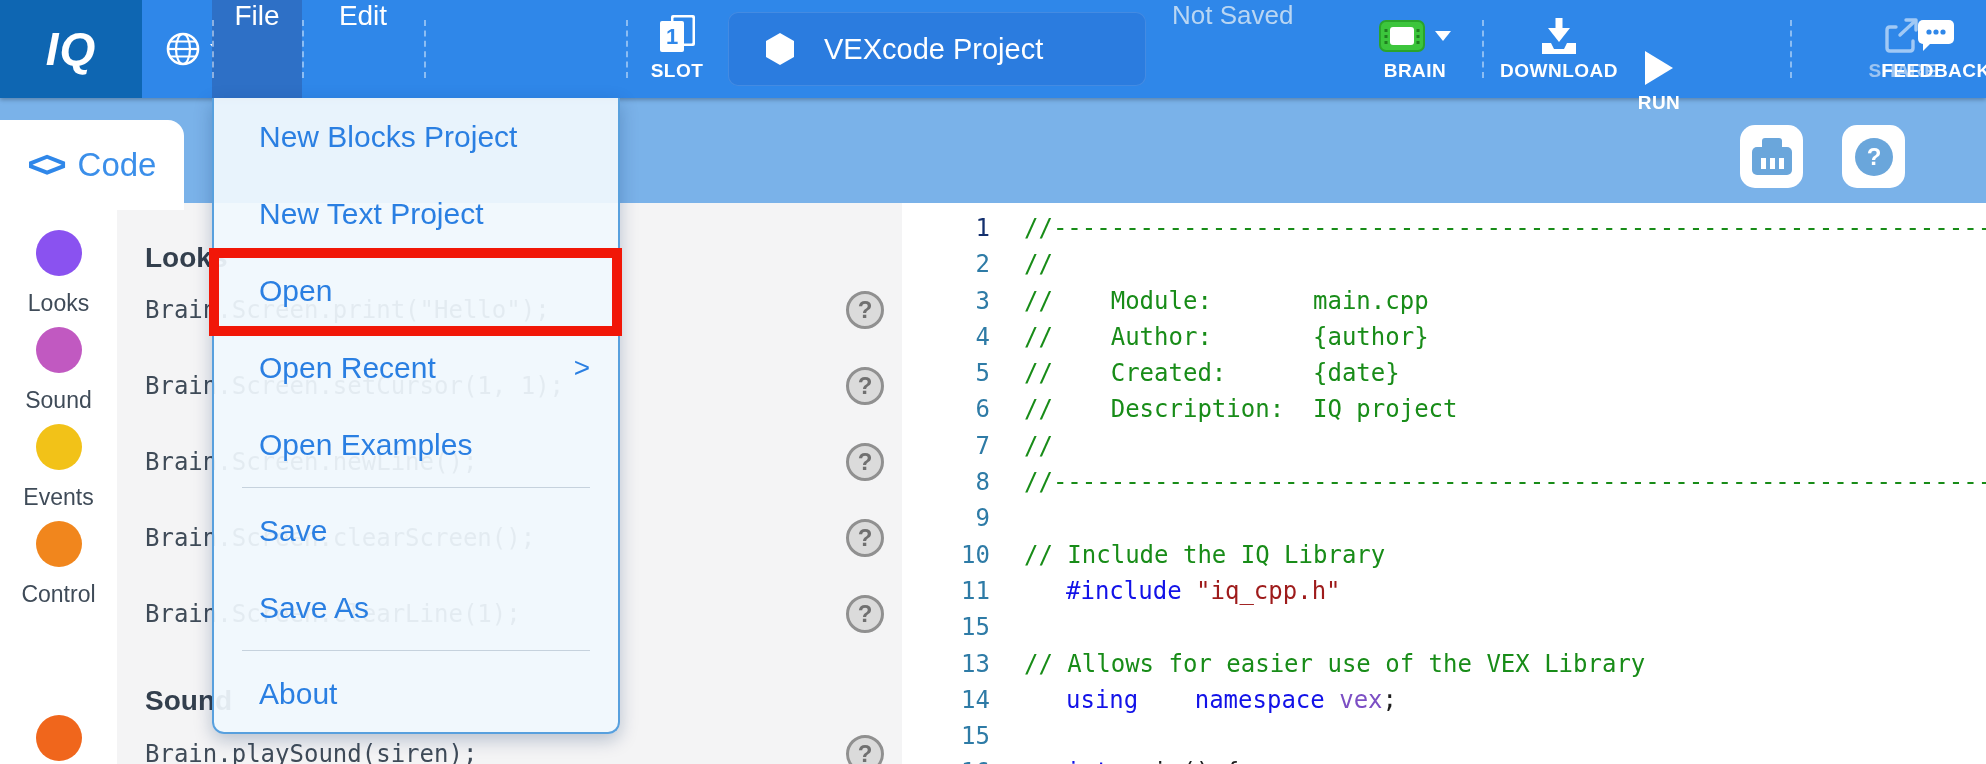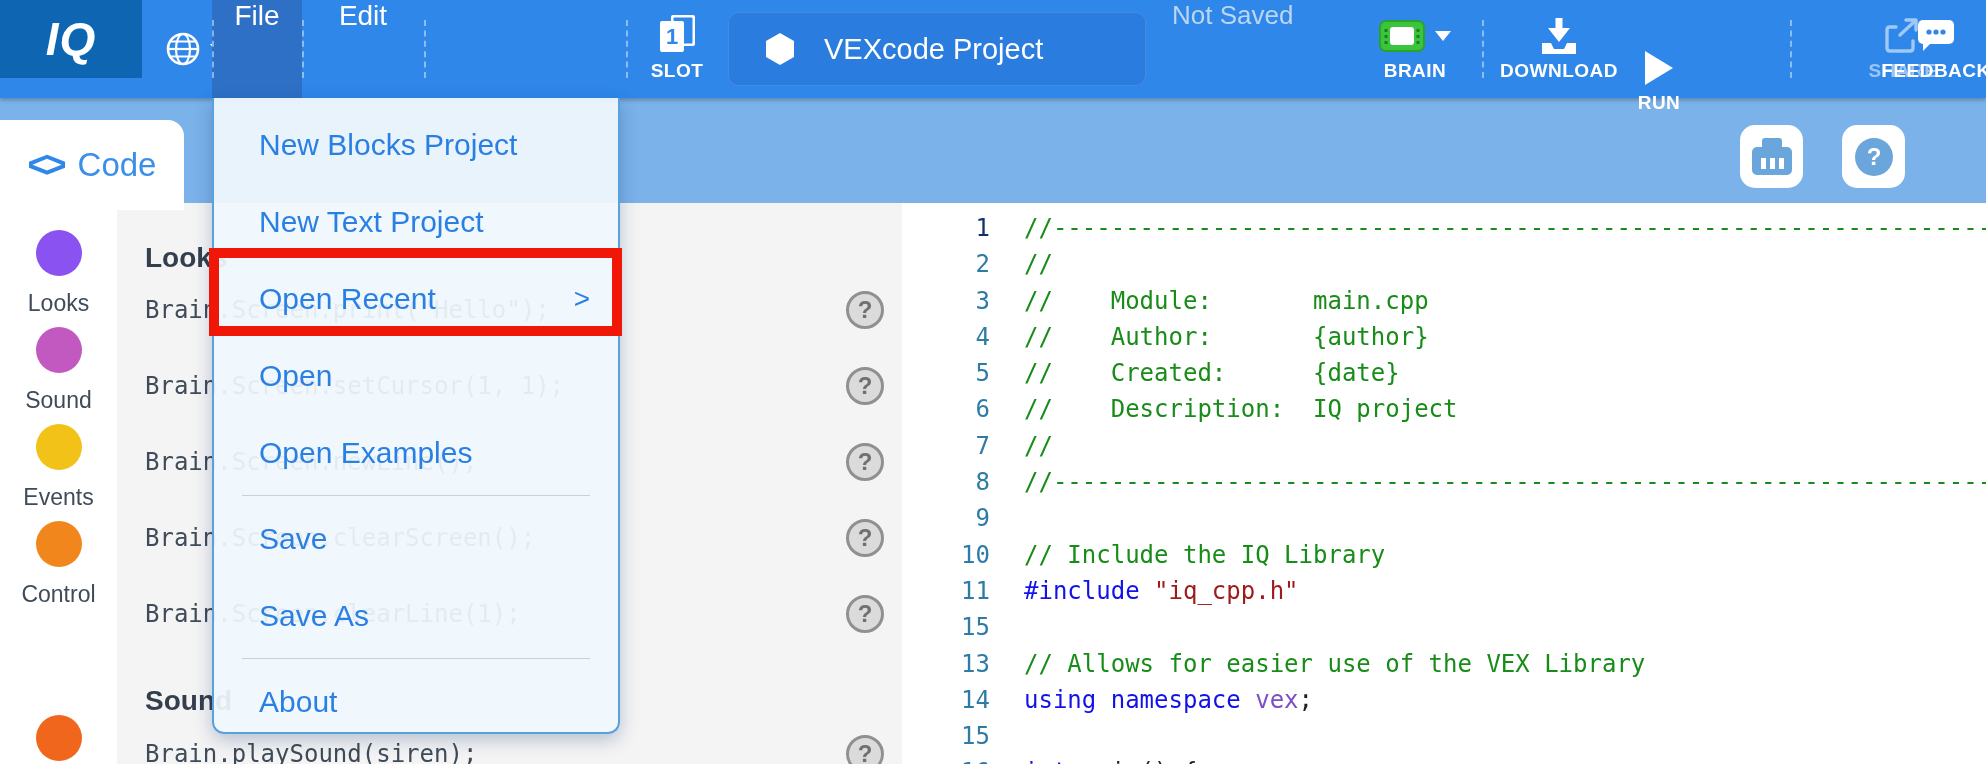--- a/index.html
+++ b/index.html
@@ -2,21 +2,21 @@
 <html><head>
 <meta charset="utf-8">
 <style>
   html,body{margin:0;padding:0;background:#e8e8e8;}
   .screen{position:relative;width:1986px;height:764px;overflow:hidden;background:#ffffff;
           font-family:"Liberation Sans",sans-serif;-webkit-font-smoothing:antialiased;}
 
   
   .topbar{position:absolute;left:0;top:0;width:1986px;height:98px;background:#2f87e9;z-index:50;
           box-shadow:0 2px 4px rgba(0,0,0,.25);}
-  .logo-box{position:absolute;left:0;top:0;width:142px;height:78px;background:#0e66b2;
+  .logo-box{position:absolute;left:0;top:0;width:142px;height:98px;background:#0e66b2;
             display:flex;align-items:center;justify-content:center;}
   .logo-text{color:#fff;font-size:46px;font-weight:bold;font-style:italic;letter-spacing:1px;}
   .globe-btn{position:absolute;left:148px;top:0;width:96px;height:98px;display:flex;align-items:center;justify-content:center;gap:8px;}
   .caret{width:0;height:0;border-left:9px solid transparent;border-right:9px solid transparent;border-top:11px solid #fff;}
   .menu-tab{position:absolute;top:0;height:98px;display:flex;justify-content:center;
             color:#fff;font-size:28px;}
   .menu-tab.file{left:212px;width:90px;background:#2e70c6;}
   .menu-tab.edit{left:318px;width:90px;}
   .dash-sep{position:absolute;top:20px;height:58px;border-left:2px dashed rgba(255,255,255,.45);}
   .bar-item{position:absolute;top:0;height:98px;display:flex;flex-direction:column;align-items:center;justify-content:flex-start;padding-top:14px;box-sizing:border-box;}
@@ -53,28 +53,28 @@
   .cmd-text{margin-left:28px;font-family:"DejaVu Sans Mono",monospace;font-size:24px;color:#3f4b58;white-space:pre;}
   .help-circle{position:absolute;right:18px;width:38px;height:38px;border-radius:50%;background:#dbdbdb;border:3px solid #909090;
                color:#707070;font-size:24px;font-weight:bold;display:flex;align-items:center;justify-content:center;box-sizing:border-box;}
 
   .editor{position:absolute;left:902px;top:203px;width:1084px;height:561px;background:#fff;overflow:hidden;z-index:5;
           font-family:"DejaVu Sans Mono",monospace;font-size:24px;padding-top:7px;box-sizing:border-box;}
   .eline{height:36.3px;line-height:36.3px;white-space:pre;display:flex;}
   .lnum{width:88px;text-align:right;color:#2e7ba6;flex:none;}
   .lnum.cur{color:#14306e;}
   .ecode{margin-left:34px;}
-  .tok-cmt{color:#188c18;} .tok-kw{color:#1212e8;} .tok-str{color:#9e1b1b;}
+  .tok-cmt{color:#188c18;} .tok-kw{color:#1212e8;margin-left:42px;} .tok-str{color:#9e1b1b;}
   .tok-typ{color:#7c4fc4;} .tok-pln{color:#1e1e1e;}
 
   
   .file-menu{position:absolute;left:212px;top:98px;width:408px;height:636px;z-index:60;
              background:rgba(240,247,253,.93);border:2px solid #58a0de;border-top:none;
              border-radius:0 0 12px 12px;box-sizing:border-box;box-shadow:0 6px 18px rgba(0,40,90,.25);
-             display:flex;flex-direction:column;padding-top:8px;}
+             display:flex;flex-direction:column;}
   .fm-item{height:77px;line-height:77px;padding-left:45px;font-size:30px;color:#2a7fe2;position:relative;flex:none;}
   .fm-item .sub-arrow{position:absolute;right:28px;top:0;font-size:28px;}
   .fm-divider{height:0;border-top:1px solid #c6d2dd;margin:4px 28px;flex:none;}
   .open-annotation{position:absolute;left:209px;top:248px;width:413px;height:88px;z-index:70;
                    border:10px solid #f11708;box-sizing:border-box;pointer-events:none;}
 
   svg{display:block;}
 </style>
 </head>
 <body>
@@ -289,22 +289,22 @@
           <circle cx="27" cy="14" r="2.6" fill="#2f87e9"></circle>
         </svg>
       </span>
       <span class="bar-label">FEEDBACK</span>
     </div>
   </div>
 
   <div class="file-menu" id="file-menu">
       <div class="fm-item">New Blocks Project</div>
       <div class="fm-item">New Text Project</div>
+      <div class="fm-item">Open</div>
       <div class="fm-item">Open Recent<span class="sub-arrow">&gt;</span></div>
-      <div class="fm-item">Open</div>
       <div class="fm-item">Open Examples</div>
       <div class="fm-divider"></div>
       <div class="fm-item">Save</div>
       <div class="fm-item">Save As</div>
       <div class="fm-divider"></div>
       <div class="fm-item">About</div>
     </div>
 
   <div class="open-annotation"></div>
 

